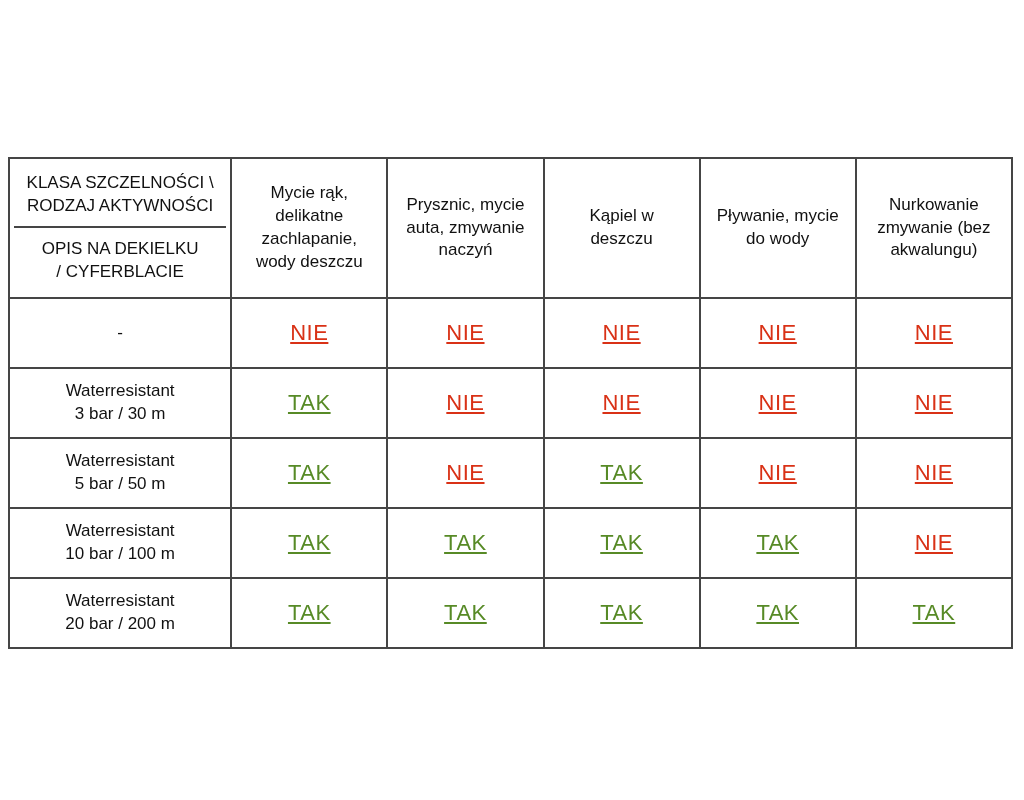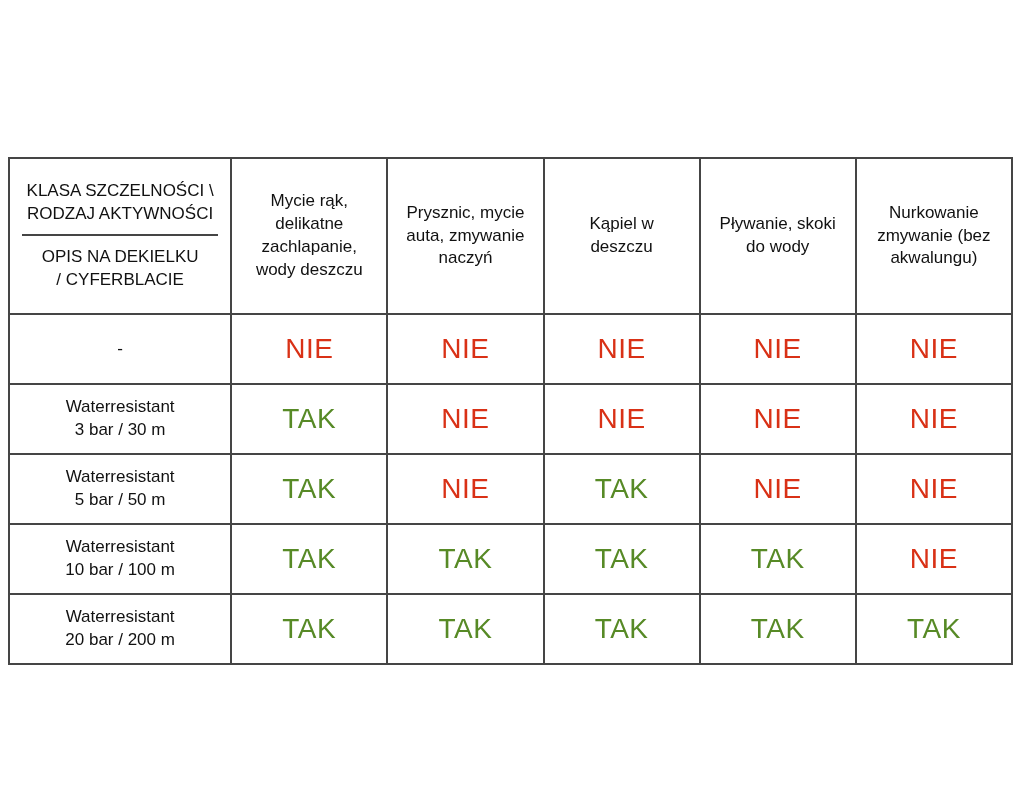--- a/index.html
+++ b/index.html
@@ -33,21 +33,21 @@
   }
   col.c-label  { width: 222px; }
   col.c-act    { width: 156px; }
 
   .header-cell {
     font-size: 17px;
     line-height: 1.35;
     white-space: pre-line;
     color: #111111;
   }
-  .corner-cell { padding: 12px !important; height: 130px; }
+  .corner-cell { padding: 4px !important; height: 130px; }
   .corner-inner { display: flex; flex-direction: column; height: 100%; }
   .corner-top, .corner-bottom {
     flex: 1 1 50%;
     display: flex;
     align-items: center;
     justify-content: center;
     font-size: 17px;
     line-height: 1.3;
     white-space: pre-line;
     padding: 2px 4px;
@@ -58,23 +58,24 @@
   tr.data-row { height: 70px; }
   tr.header-row { height: 132px; }
 
   .row-label {
     font-size: 17px;
     line-height: 1.35;
     white-space: pre-line;
     color: #111111;
   }
   .cell-value {
-    font-size: 28px;
+    font-size: 22px;
     font-weight: bold;
     letter-spacing: 0.5px;
+    text-decoration: underline;
   }
 </style>
 </head>
 <body>
 
 <div class="table-wrap">
   <table class="wr-table">
     <colgroup>
       <col class="c-label">
       <col class="c-act">
@@ -96,21 +97,21 @@
       </td>
       <td class="header-cell">Mycie rąk,
 delikatne
 zachlapanie,
 wody deszczu</td>
       <td class="header-cell">Prysznic, mycie
 auta, zmywanie
 naczyń</td>
       <td class="header-cell">Kąpiel w
 deszczu</td>
-      <td class="header-cell">Pływanie, skoki
+      <td class="header-cell">Pływanie, mycie
 do wody</td>
       <td class="header-cell">Nurkowanie
 zmywanie (bez
 akwalungu)</td>
     </tr>
 
     <tr class="data-row">
       <td class="row-label">-</td>
       <td class="cell-value" style="color: rgb(217, 49, 22);">NIE</td>
       <td class="cell-value" style="color: rgb(217, 49, 22);">NIE</td>

